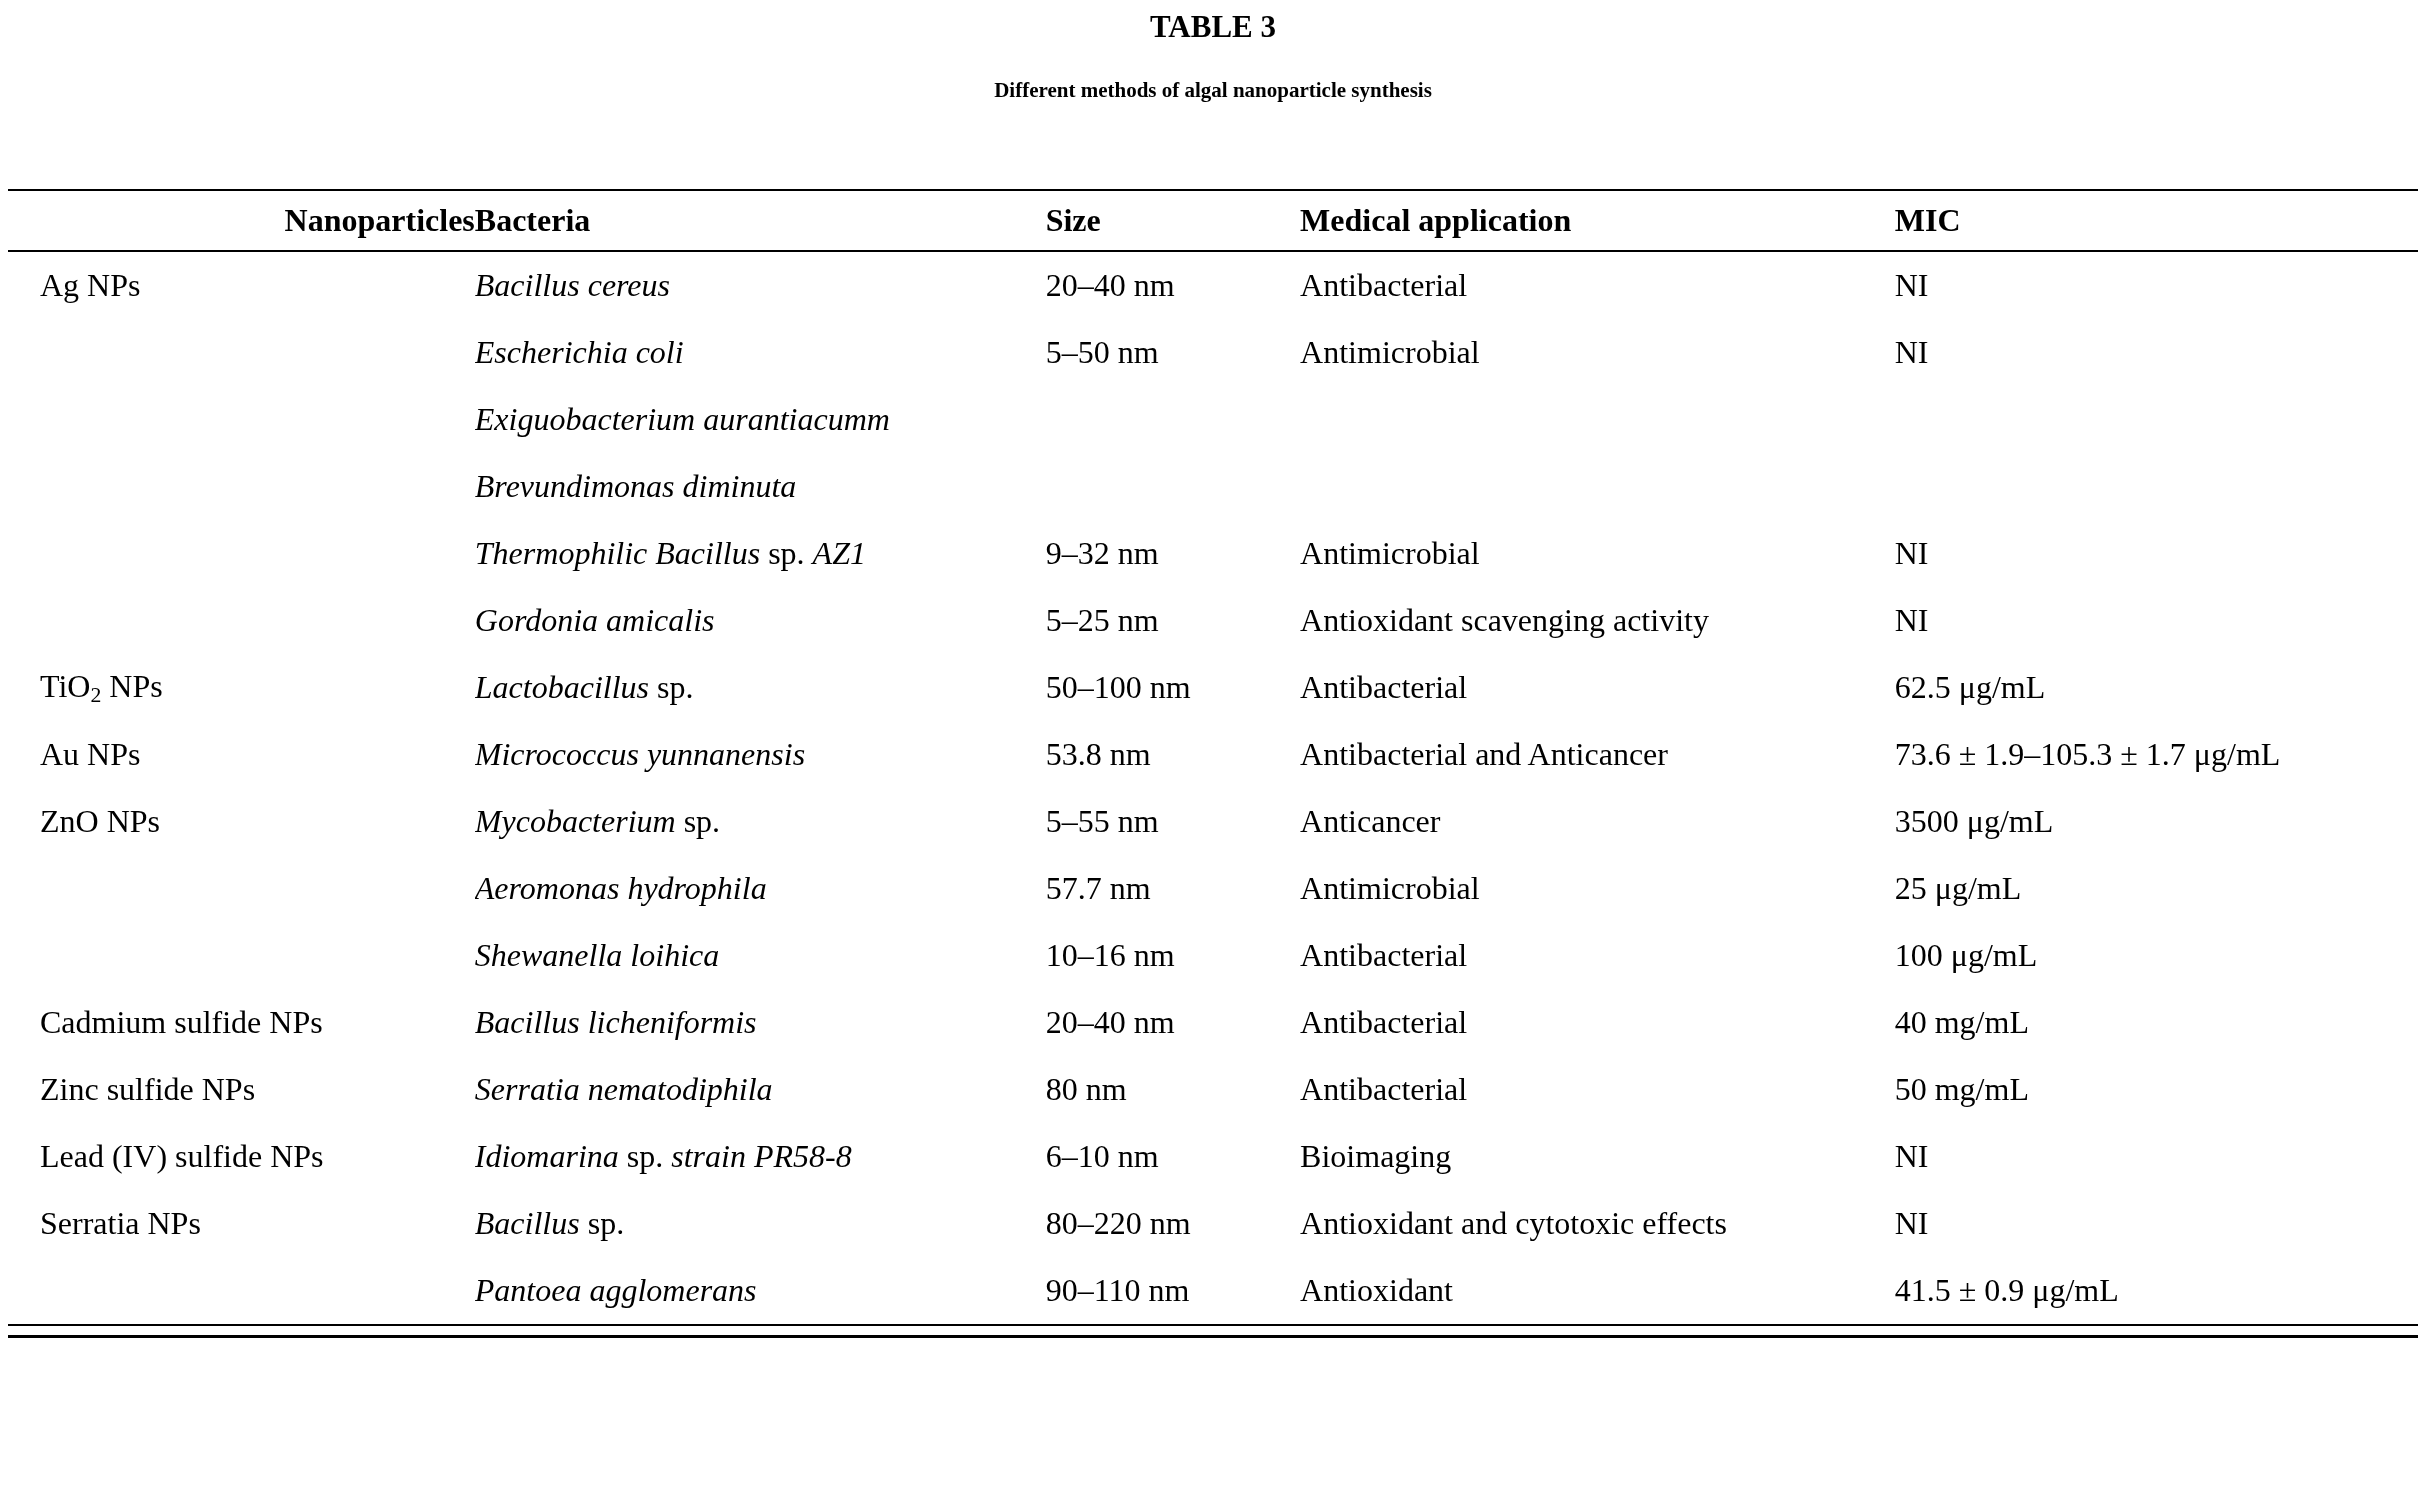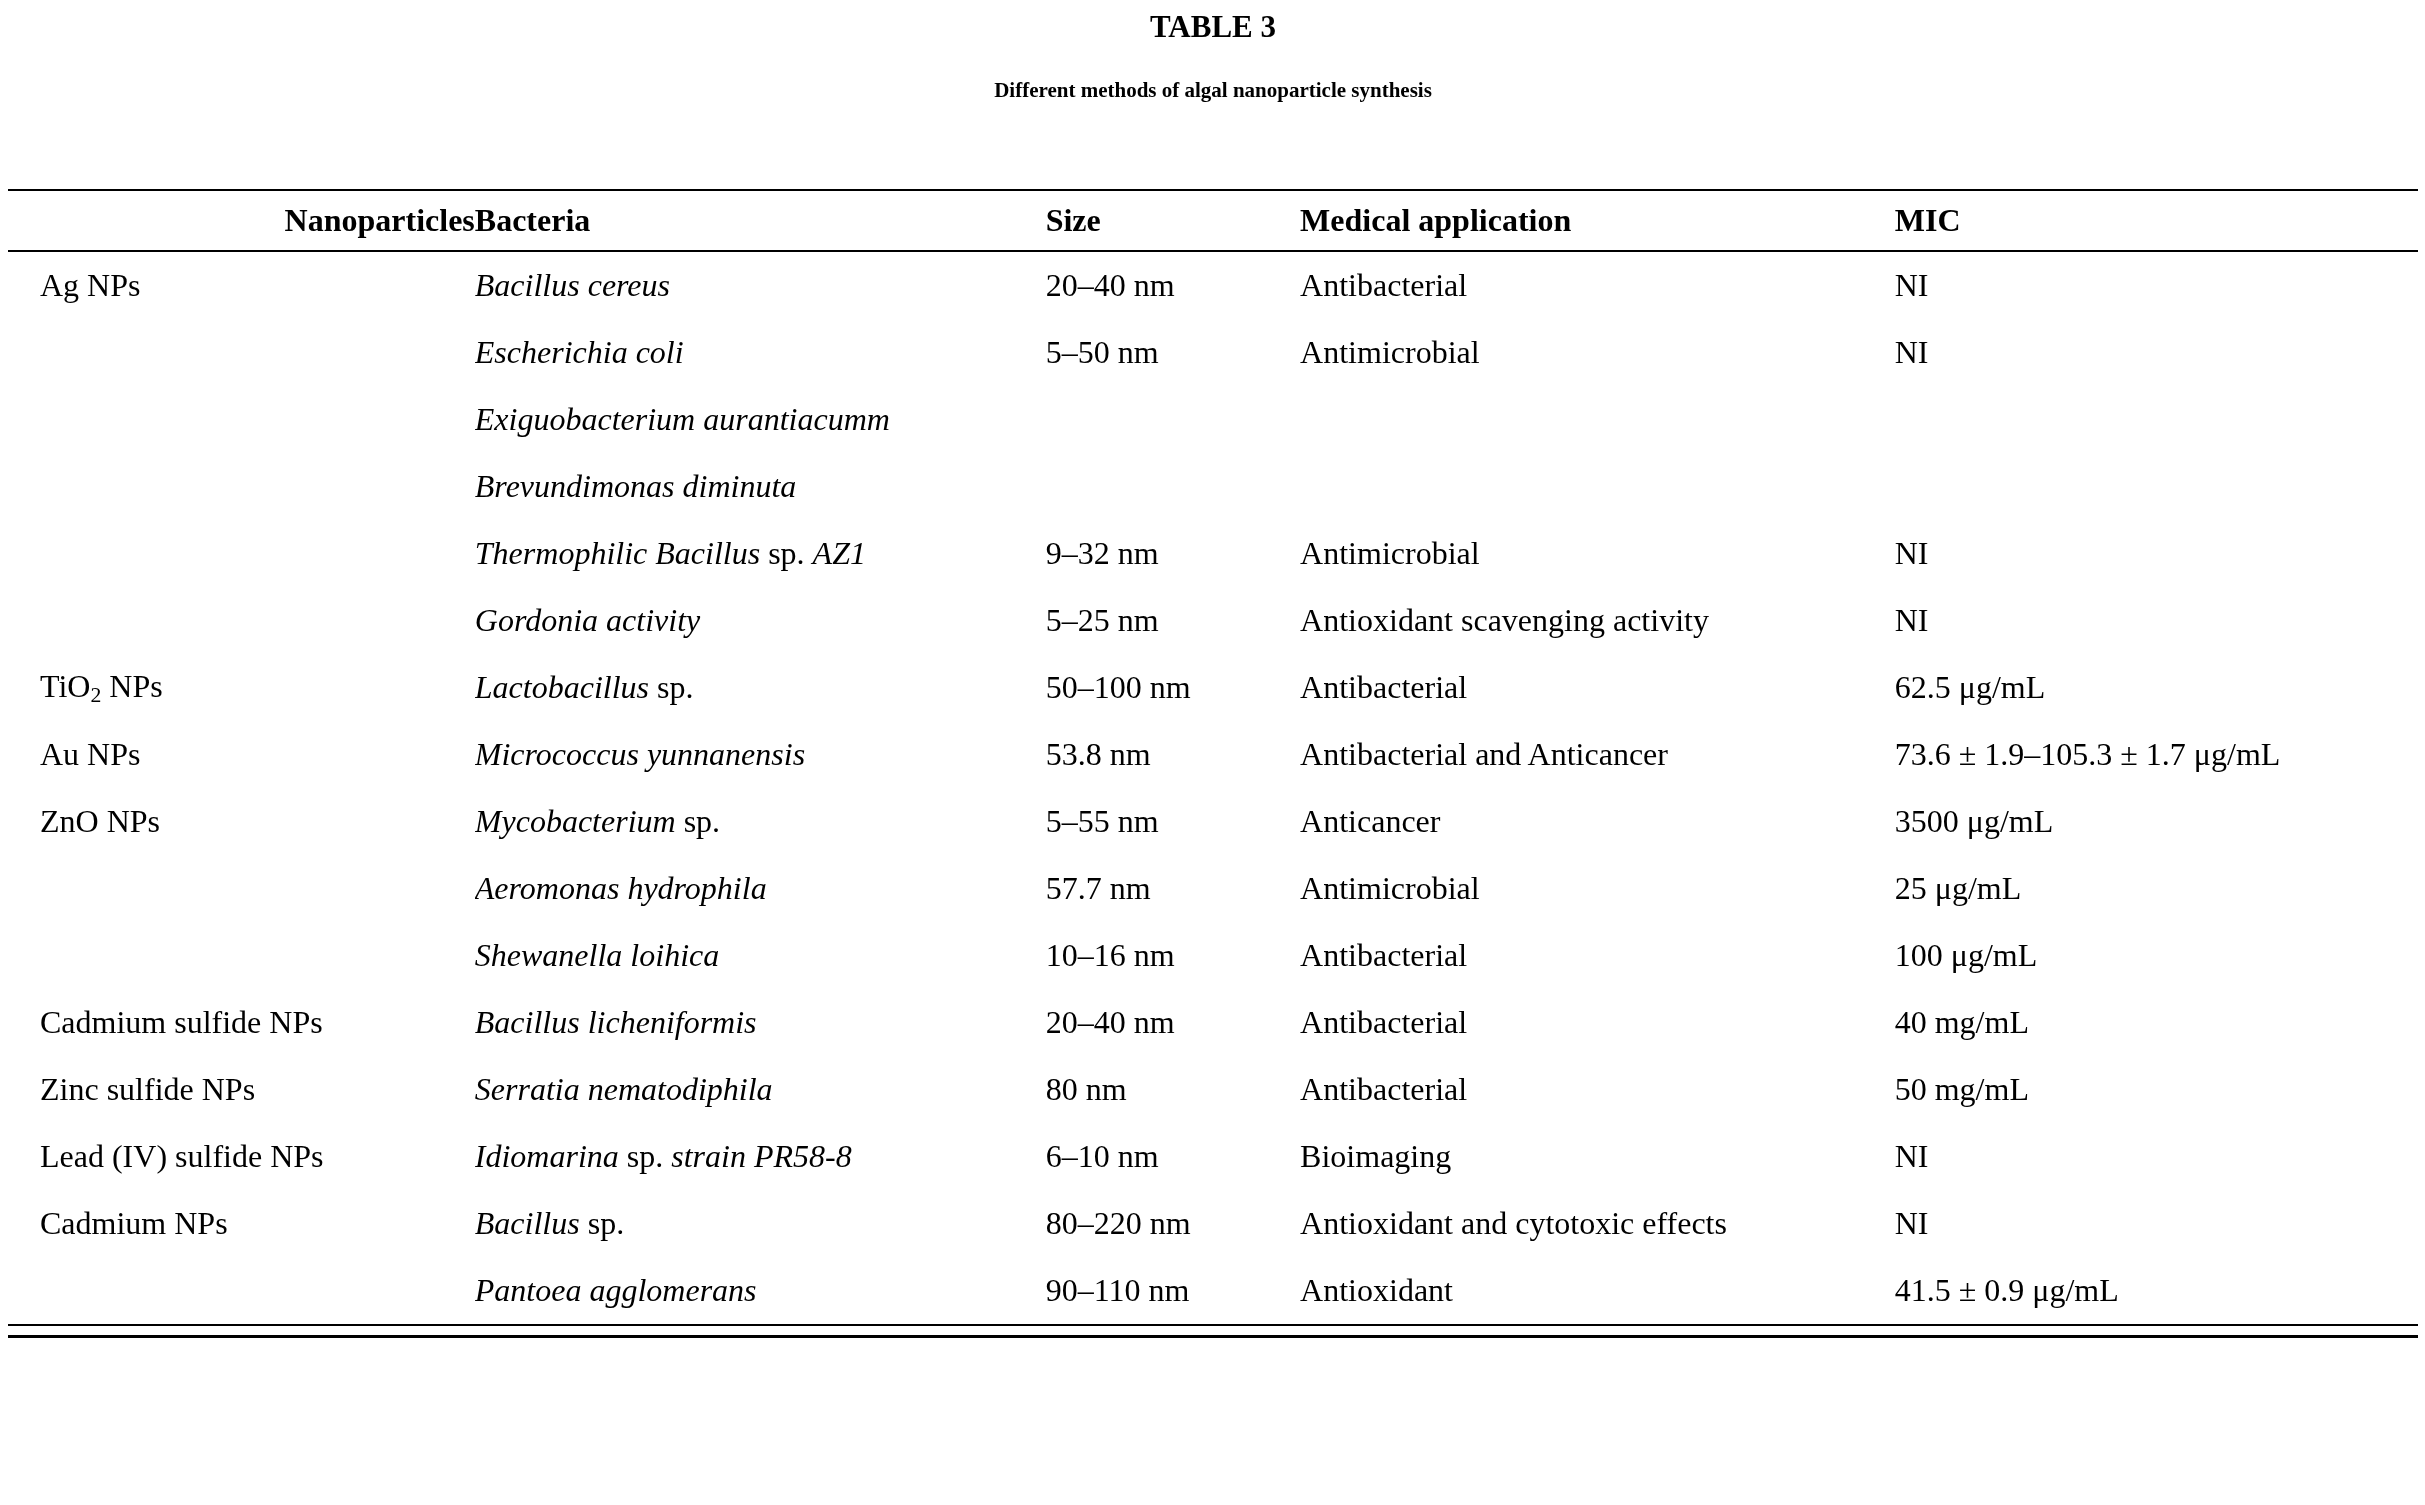--- a/index.html
+++ b/index.html
@@ -117,21 +117,21 @@
         </tr>
         <tr>
           <td class="col-nano"></td>
           <td class="col-bact"><span>Thermophilic Bacillus </span><span class="rm">sp. </span><span>AZ1</span></td>
           <td class="col-size">9–32 nm</td>
           <td class="col-app">Antimicrobial</td>
           <td class="col-mic">NI</td>
         </tr>
         <tr>
           <td class="col-nano"></td>
-          <td class="col-bact">Gordonia activity</td>
+          <td class="col-bact">Gordonia amicalis</td>
           <td class="col-size">5–25 nm</td>
           <td class="col-app">Antioxidant scavenging activity</td>
           <td class="col-mic">NI</td>
         </tr>
         <tr>
           <td class="col-nano"><span>TiO</span><span class="sb">2</span><span> NPs</span></td>
           <td class="col-bact"><span>Lactobacillus </span><span class="rm">sp.</span></td>
           <td class="col-size">50–100 nm</td>
           <td class="col-app">Antibacterial</td>
           <td class="col-mic">62.5 μg/mL</td>
@@ -179,21 +179,21 @@
           <td class="col-mic">50 mg/mL</td>
         </tr>
         <tr>
           <td class="col-nano">Lead (IV) sulfide NPs</td>
           <td class="col-bact"><span>Idiomarina </span><span class="rm">sp. </span><span>strain PR58-8</span></td>
           <td class="col-size">6–10 nm</td>
           <td class="col-app">Bioimaging</td>
           <td class="col-mic">NI</td>
         </tr>
         <tr>
-          <td class="col-nano">Cadmium NPs</td>
+          <td class="col-nano">Serratia NPs</td>
           <td class="col-bact"><span>Bacillus </span><span class="rm">sp.</span></td>
           <td class="col-size">80–220 nm</td>
           <td class="col-app">Antioxidant and cytotoxic effects</td>
           <td class="col-mic">NI</td>
         </tr>
         <tr>
           <td class="col-nano"></td>
           <td class="col-bact">Pantoea agglomerans</td>
           <td class="col-size">90–110 nm</td>
           <td class="col-app">Antioxidant</td>

